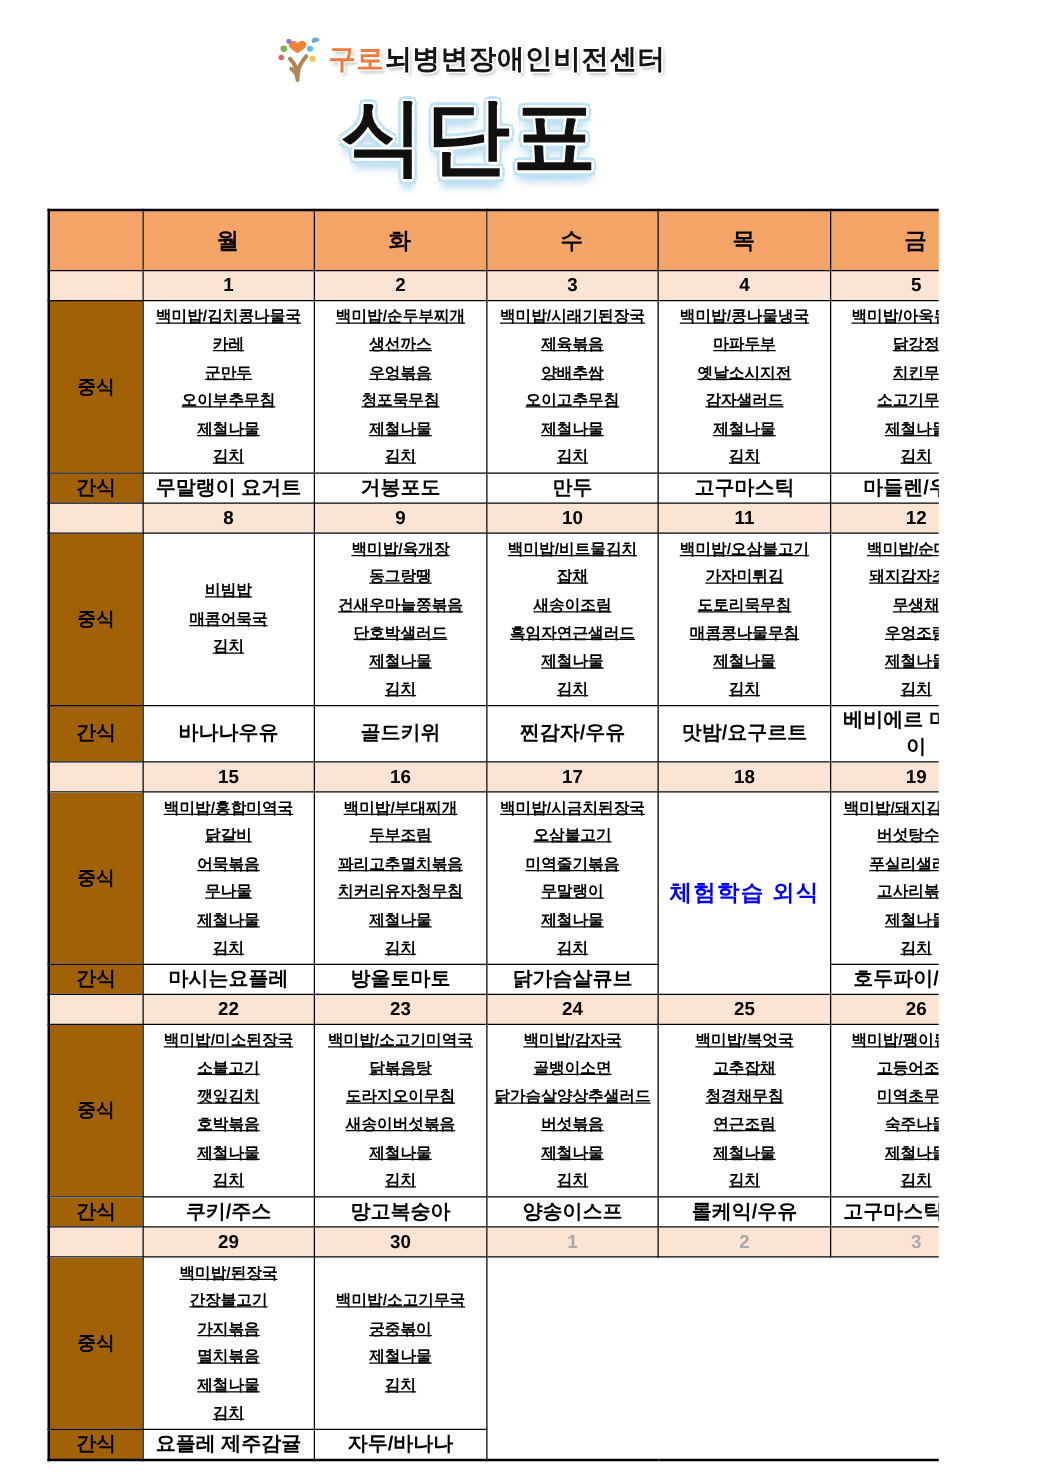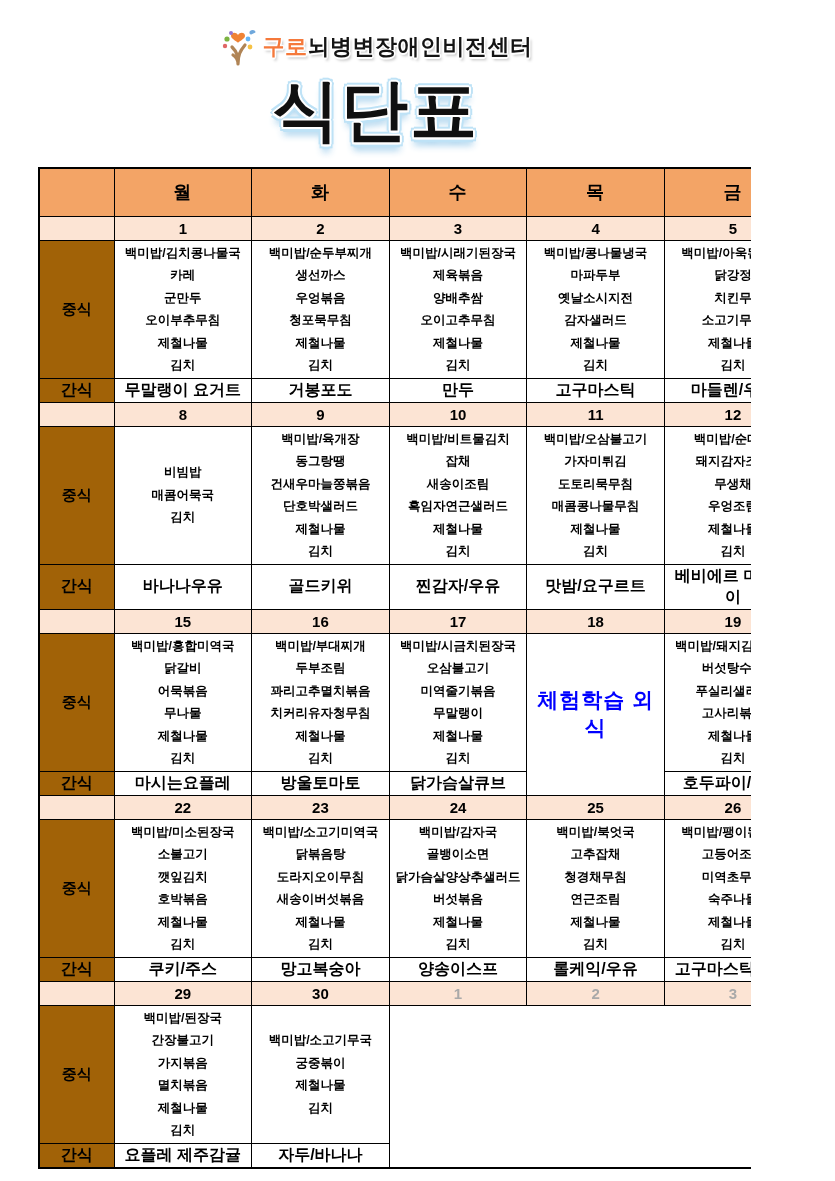--- a/index.html
+++ b/index.html
@@ -69,23 +69,24 @@
     height:24px;background:var(--date-bg);
     font-size:15px;font-weight:800;
   }
   tr.date-row td.muted{color:var(--muted);}
   tr.lunch-row td{height:136px;}
   tr.snack-row td{height:24px;font-size:16px;font-weight:600;}
   td.label-c{font-size:15px;font-weight:600;background:#a16207;}
   td.menu-c{
     font-size:12.5px;font-weight:600;line-height:1.8;
     white-space:pre-line;
+    text-decoration:underline;
   }
   td.special-c{
-    color:var(--blue);font-size:21px;font-weight:800;letter-spacing:1px;
+    color:var(--blue);font-size:18px;font-weight:800;letter-spacing:1px;
   }
   td.merged-empty{background:#fff;}
   
   .tree-wrap{display:inline-flex;align-items:flex-end;}
 </style>
 </head>
 <body>
 
 <div class="page">
 

